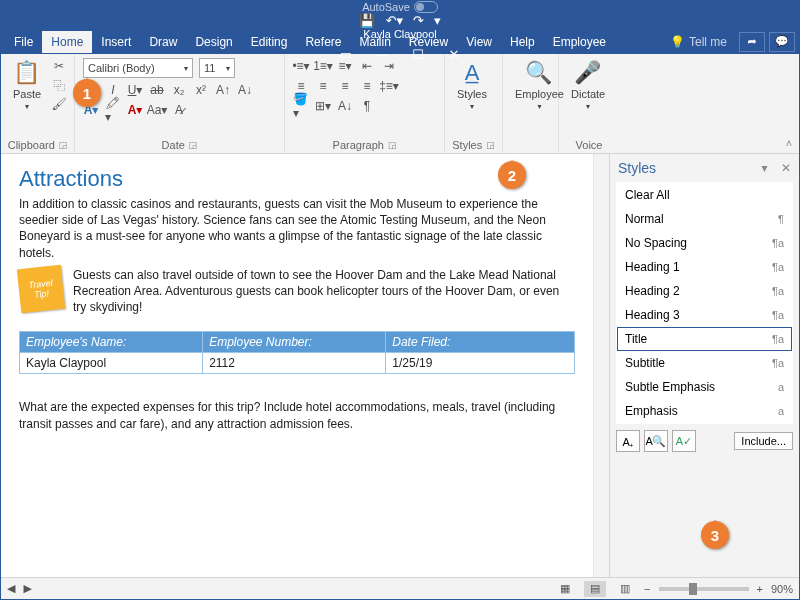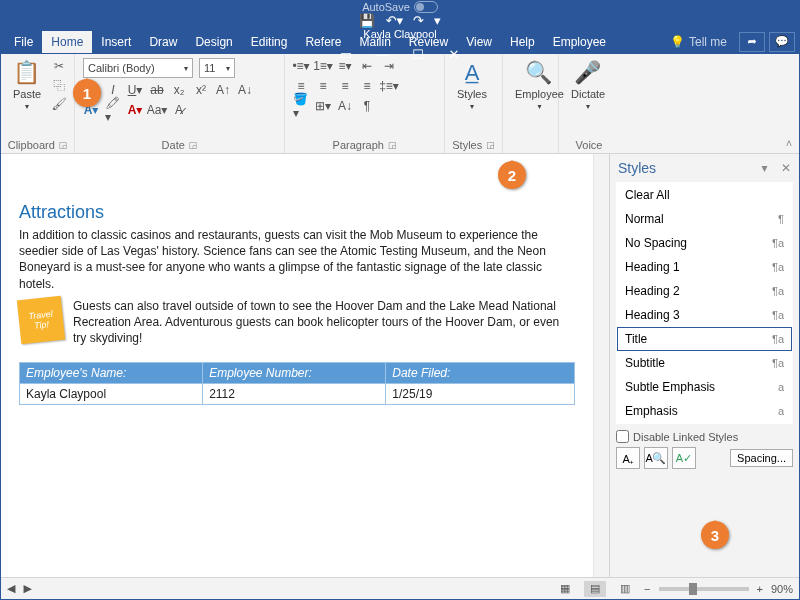--- a/index.html
+++ b/index.html
@@ -36,21 +36,21 @@
 .bigbtn .icn { font-size: 22px; }
 .smallcol { display:flex; flex-direction:column; gap:3px; font-size:12px; color:#555; }
 .fontname { border:1px solid #ababab; background:#fff; height:20px; width:110px; font-size:11px; padding:1px 4px; display:flex; align-items:center; justify-content:space-between; }
 .fontsize { border:1px solid #ababab; background:#fff; height:20px; width:36px; font-size:11px; padding:1px 4px; display:flex; align-items:center; justify-content:space-between; }
 .row { display:flex; gap:6px; align-items:center; }
 .ico { width:16px; height:16px; display:inline-flex; align-items:center; justify-content:center; font-size:12px; color:#555; }
 
 
 .docwrap { display:flex; height: 423px; }
 .doc { flex:1; background:#fff; padding: 12px 18px 8px 18px; overflow:hidden; color:#222; font-size:12px; position:relative; }
-.doc h2 { color:#1f6fb5; font-weight:400; font-size:18px; margin-bottom:4px;margin-top:36px; }
+.doc h2 { color:#1f6fb5; font-weight:400; font-size:22px; margin-bottom:4px; }
 .doc p { line-height:1.35; margin-bottom:6px; }
 .tip { display:flex; gap:10px; margin:6px 0 10px 0; }
 .tipicon { width:44px; height:44px; background:#f7b42c; transform:rotate(-6deg); box-shadow:1px 1px 2px rgba(0,0,0,.3); font-size:9px; color:#fff; font-style:italic; display:flex; align-items:center; justify-content:center; text-align:center; padding:3px; }
 table.dt { width:100%; border-collapse:collapse; font-size:12px; margin-bottom:25px; }
 table.dt th { background:#5b9bd5; color:#fff; font-style:italic; text-align:left; padding:3px 6px; border:1px solid #9cc2e5; font-weight:400; }
 table.dt td { border:1px solid #9cc2e5; padding:3px 6px; height:18px; }
 
 
 .stylespane { width:190px; border-left:1px solid #d4d4d4; background:#f3f3f3; display:flex; flex-direction:column; font-size:12px; }
 .sphead { display:flex; align-items:center; justify-content:space-between; padding:6px 8px; color:#333; }
@@ -274,20 +274,21 @@
         <th style="width:33%">Employee Number:</th>
         <th>Date Filed:</th>
       </tr>
       <tr>
         <td>Kayla Claypool</td>
         <td>2112</td>
         <td>1/25/19</td>
       </tr>
     </tbody>
       </table>
+    <p>What are the expected expenses for this trip? Include hotel accommodations, meals, travel (including transit passes and car fare), and any attraction admission fees.</p>
   </div>
 
   <div class="scrollbar-v"></div>
 
   <div class="stylespane">
     <div class="sphead">
       <span class="title">Styles</span>
       <span>
         <span style="color:#888; margin-right:10px">▾</span>
         <span style="color:#888">✕</span>
@@ -329,29 +330,25 @@
       <div class="spitem">
           <span>Subtle Emphasis</span>
           <span class="spmark">a</span>
         </div>
       <div class="spitem">
           <span>Emphasis</span>
           <span class="spmark">a</span>
         </div>
     </div>
     <div class="spfoot">
-      <label>
-          <input type="checkbox" style=""> 
-          <span>Disable Linked Styles</span>
-        </label>
       <div class="spbtns">
         <div class="sq">A₊</div>
         <div class="sq">A🔍</div>
         <div class="sq" style="color:#2e9e5b">A✓</div>
-        <div class="opts">Spacing...</div>
+        <div class="opts">Include...</div>
       </div>
     </div>
   </div>
 </div>
 
 <div class="status">
   <span>◀</span>
   <span>▶</span>
   <div class="spacer"></div>
   <div class="viewbtn">▦</div>

